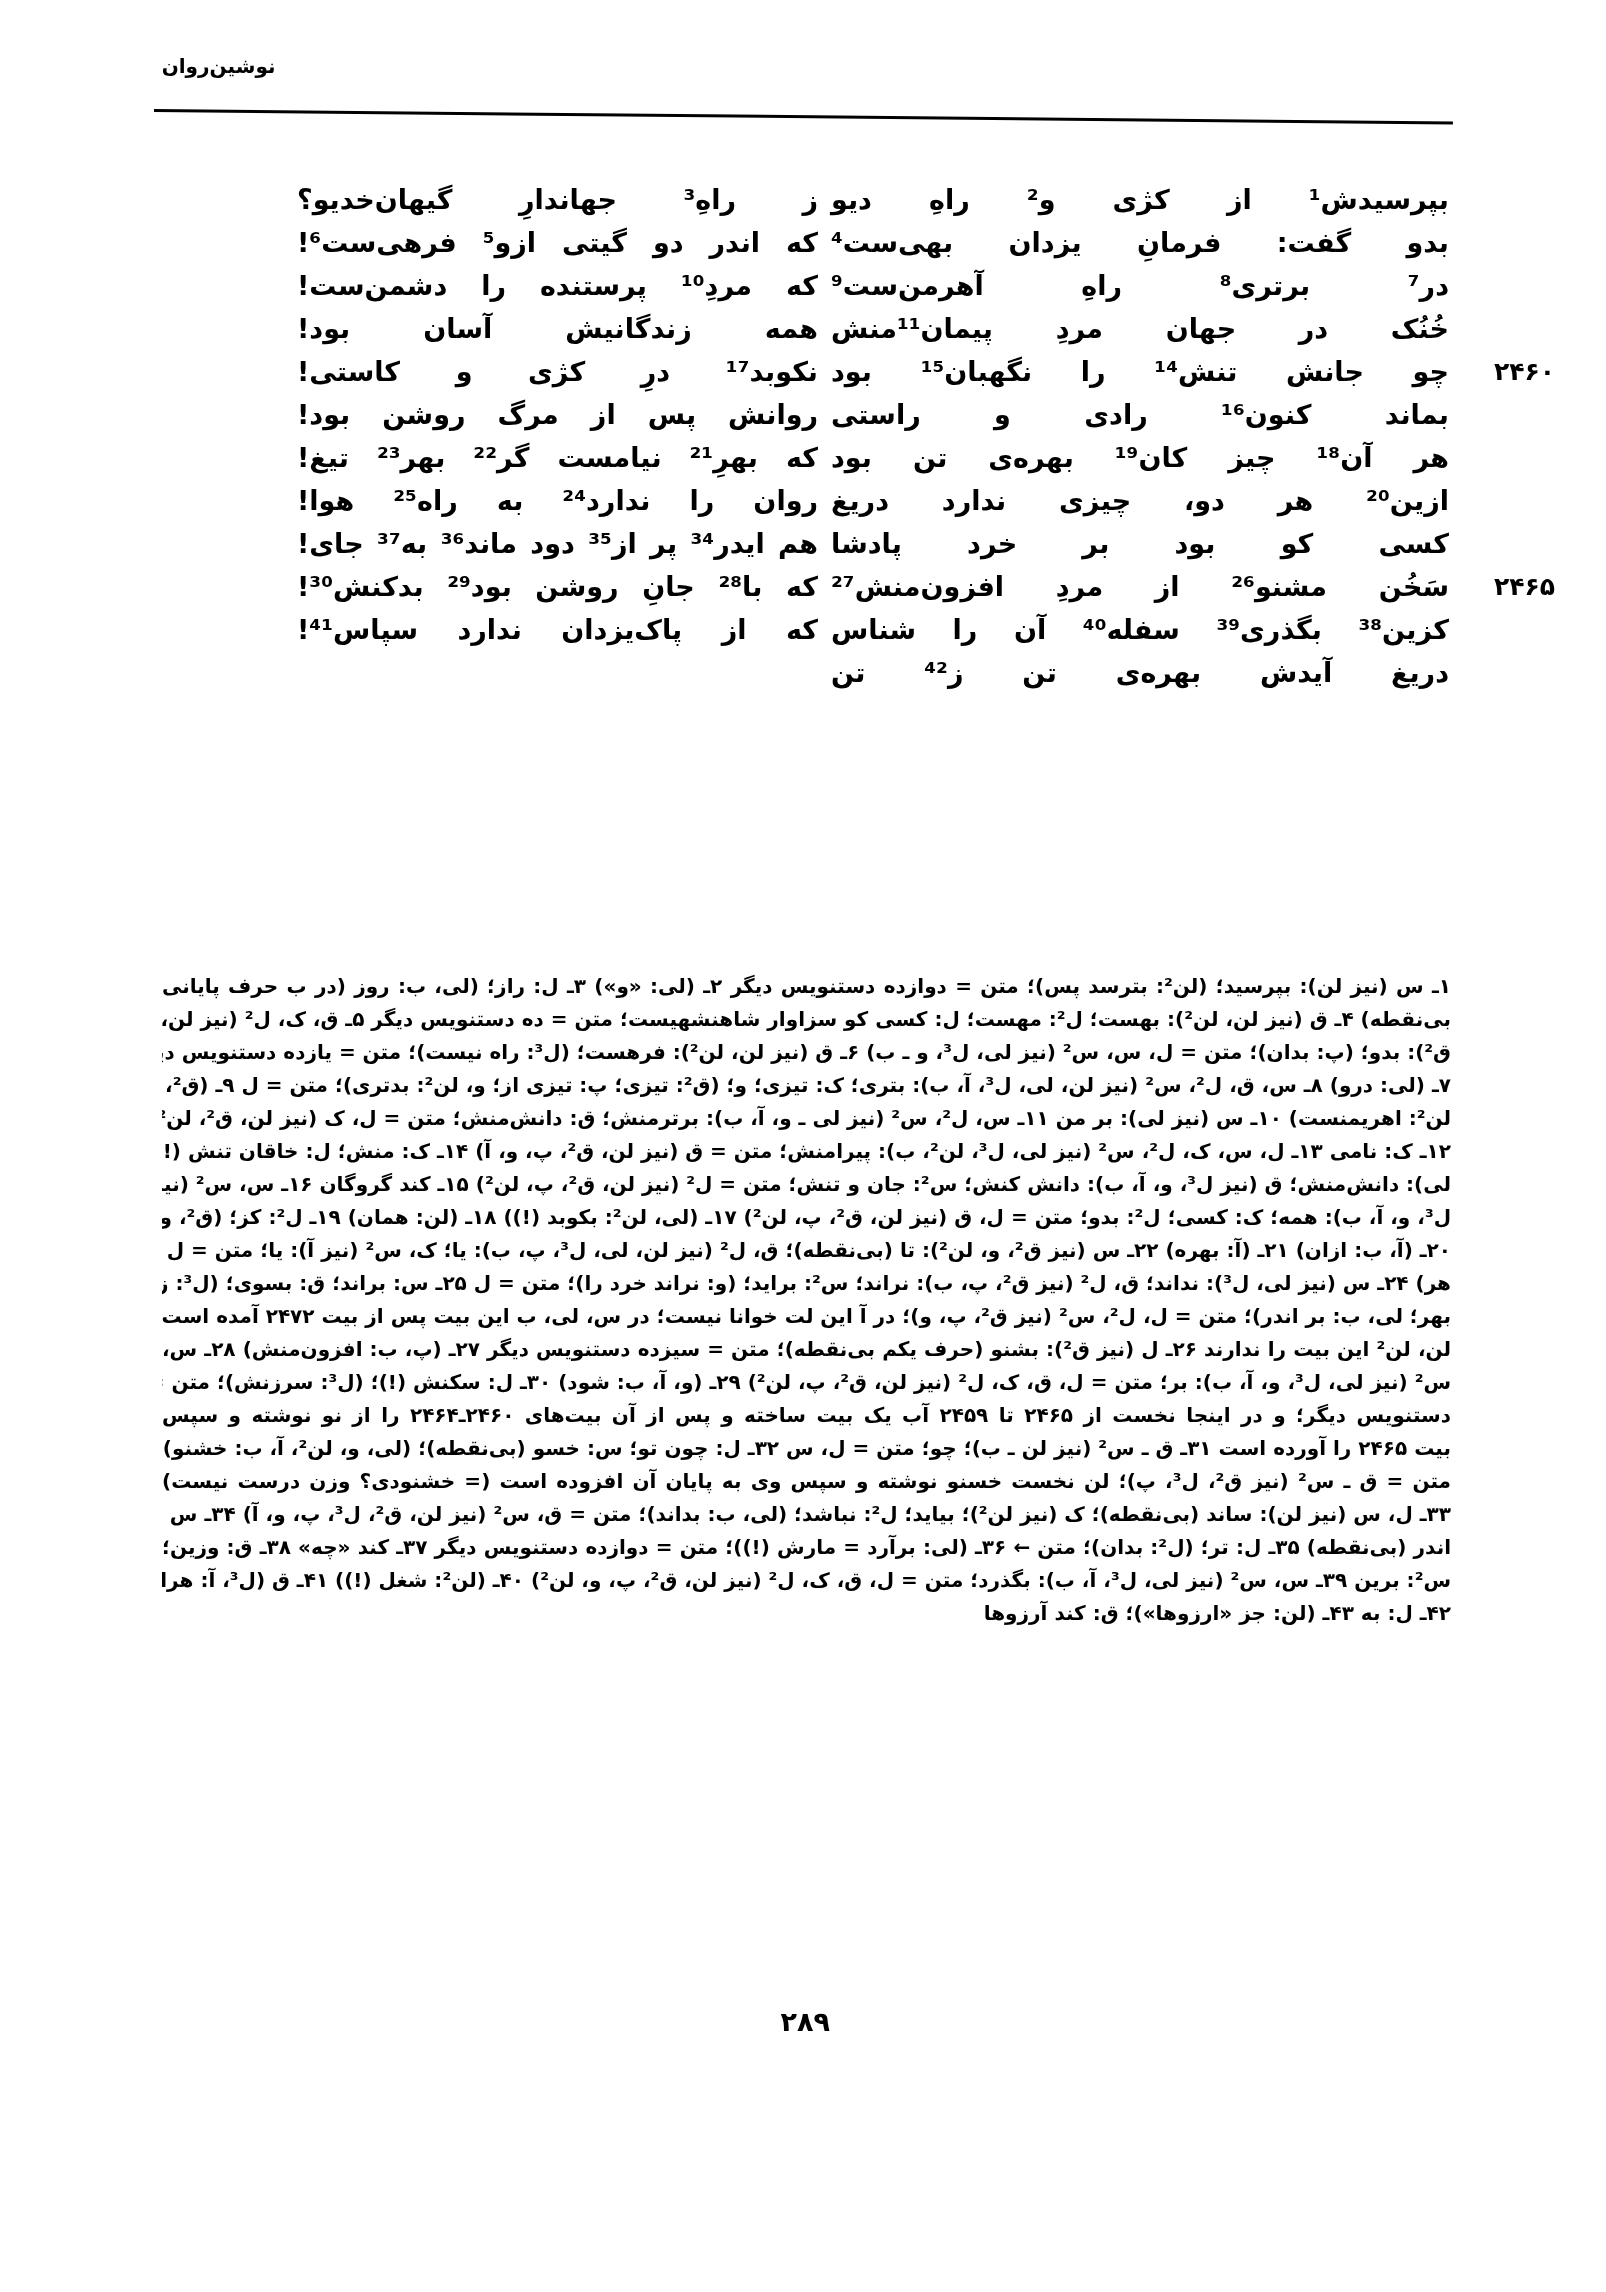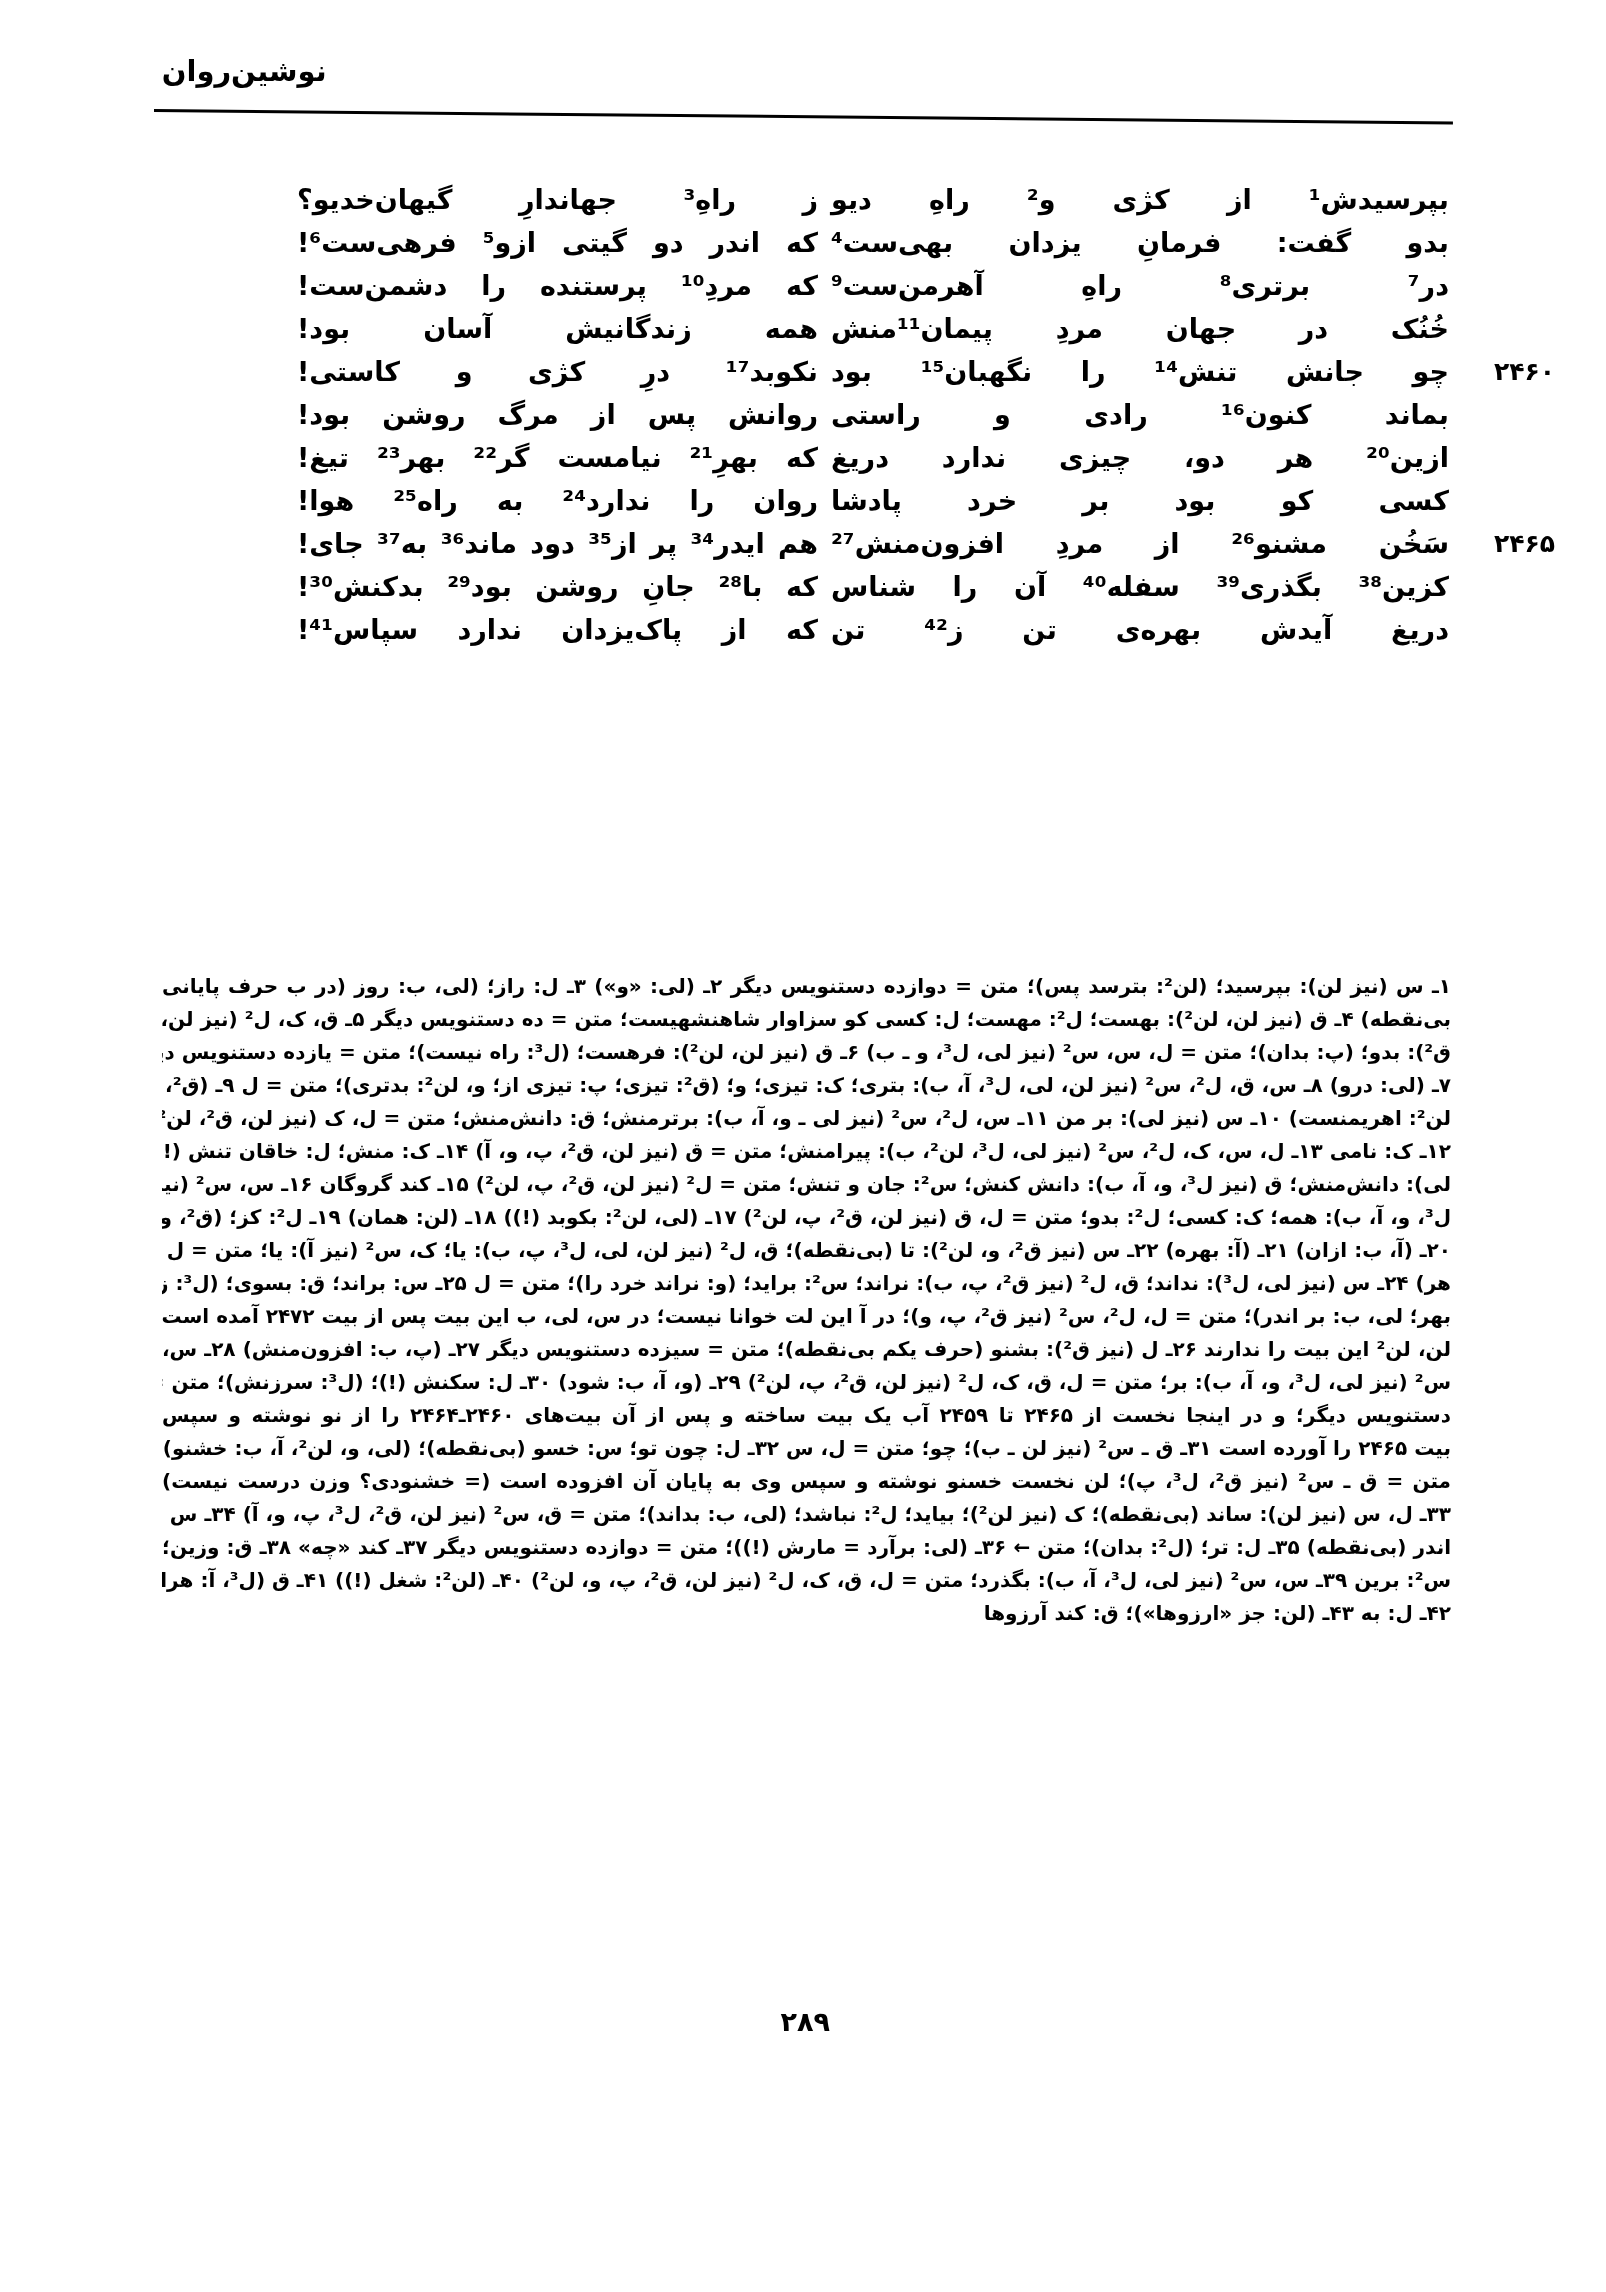--- a/index.html
+++ b/index.html
@@ -1,19 +1,19 @@
 <!DOCTYPE html>
 <html><head>
 <meta charset="utf-8">
 <style>
   html, body { margin:0; padding:0; background:#ffffff; }
   body { width:1607px; height:2292px; position:relative; overflow:hidden;
          font-family:"DejaVu Sans", sans-serif; color:#000; }
   .page-header { position:absolute; left:154px; top:39px; width:1299px; height:97px; }
-  .running-title { position:absolute; left:7.7px; top:15.4px; font-size:29px; font-weight:bold;
+  .running-title { position:absolute; left:7.7px; top:15.4px; font-size:20px; font-weight:bold;
          direction:rtl; letter-spacing:-1px; }
   .header-rule { position:absolute; left:0; top:70px; width:1299px; height:2.9px; background:#000;
          transform:rotate(0.55deg); transform-origin:left center; }
   .verses { position:absolute; top:162px; left:261px; width:1188px; height:772px; }
   .verse-col { position:absolute; top:16px; direction:rtl;margin-left:36px; }
   .col-right { right:0; width:618px; }
   .col-left  { left:0; width:521px; }
   .hemistich { height:43px; line-height:43px; font-size:27px; font-weight:bold;
          white-space:nowrap; text-align:justify; text-align-last:justify; position:relative; }
   .col-right .hemistich { padding-right:0; }
@@ -35,20 +35,21 @@
 </div>
 
 <div class="verses">
   <div class="verse-col col-right" id="col-right">
       <div class="hemistich"><span class="txt">بپرسیدش¹ از کژی و² راهِ دیو</span></div>
       <div class="hemistich"><span class="txt">بدو گفت: فرمانِ یزدان بهی‌ست⁴</span></div>
       <div class="hemistich"><span class="txt">در⁷ برتری⁸ راهِ آهرمن‌ست⁹</span></div>
       <div class="hemistich"><span class="txt">خُنُک در جهان مردِ پیمان¹¹منش</span></div>
       <div class="hemistich"><span class="txt">چو جانش تنش¹⁴ را نگهبان¹⁵ بود</span><span class="verse-num" style="right: -106px;">۲۴۶۰</span></div>
       <div class="hemistich"><span class="txt">بماند کنون¹⁶ رادی و راستی</span></div>
+      <div class="hemistich"><span class="txt">هر آن¹⁸ چیز کان¹⁹ بهره‌ی تن بود</span></div>
       <div class="hemistich"><span class="txt">ازین²⁰ هر دو، چیزی ندارد دریغ</span></div>
       <div class="hemistich"><span class="txt">کسی کو بود بر خرد پادشا</span></div>
       <div class="hemistich"><span class="txt">سَخُن مشنو²⁶ از مردِ افزون‌منش²⁷</span><span class="verse-num" style="right: -106px;">۲۴۶۵</span></div>
       <div class="hemistich"><span class="txt">کزین³⁸ بگذری³⁹ سفله⁴⁰ آن را شناس</span></div>
       <div class="hemistich"><span class="txt">دریغ آیدش بهره‌ی تن ز⁴² تن</span></div>
     </div>
   <div class="verse-col col-left" id="col-left">
       <div class="hemistich"><span class="txt">ز راهِ³ جهاندارِ گیهان‌خدیو؟</span></div>
       <div class="hemistich"><span class="txt">که اندر دو گیتی ازو⁵ فرهی‌ست⁶!</span></div>
       <div class="hemistich"><span class="txt">که مردِ¹⁰ پرستنده را دشمن‌ست!</span></div>

